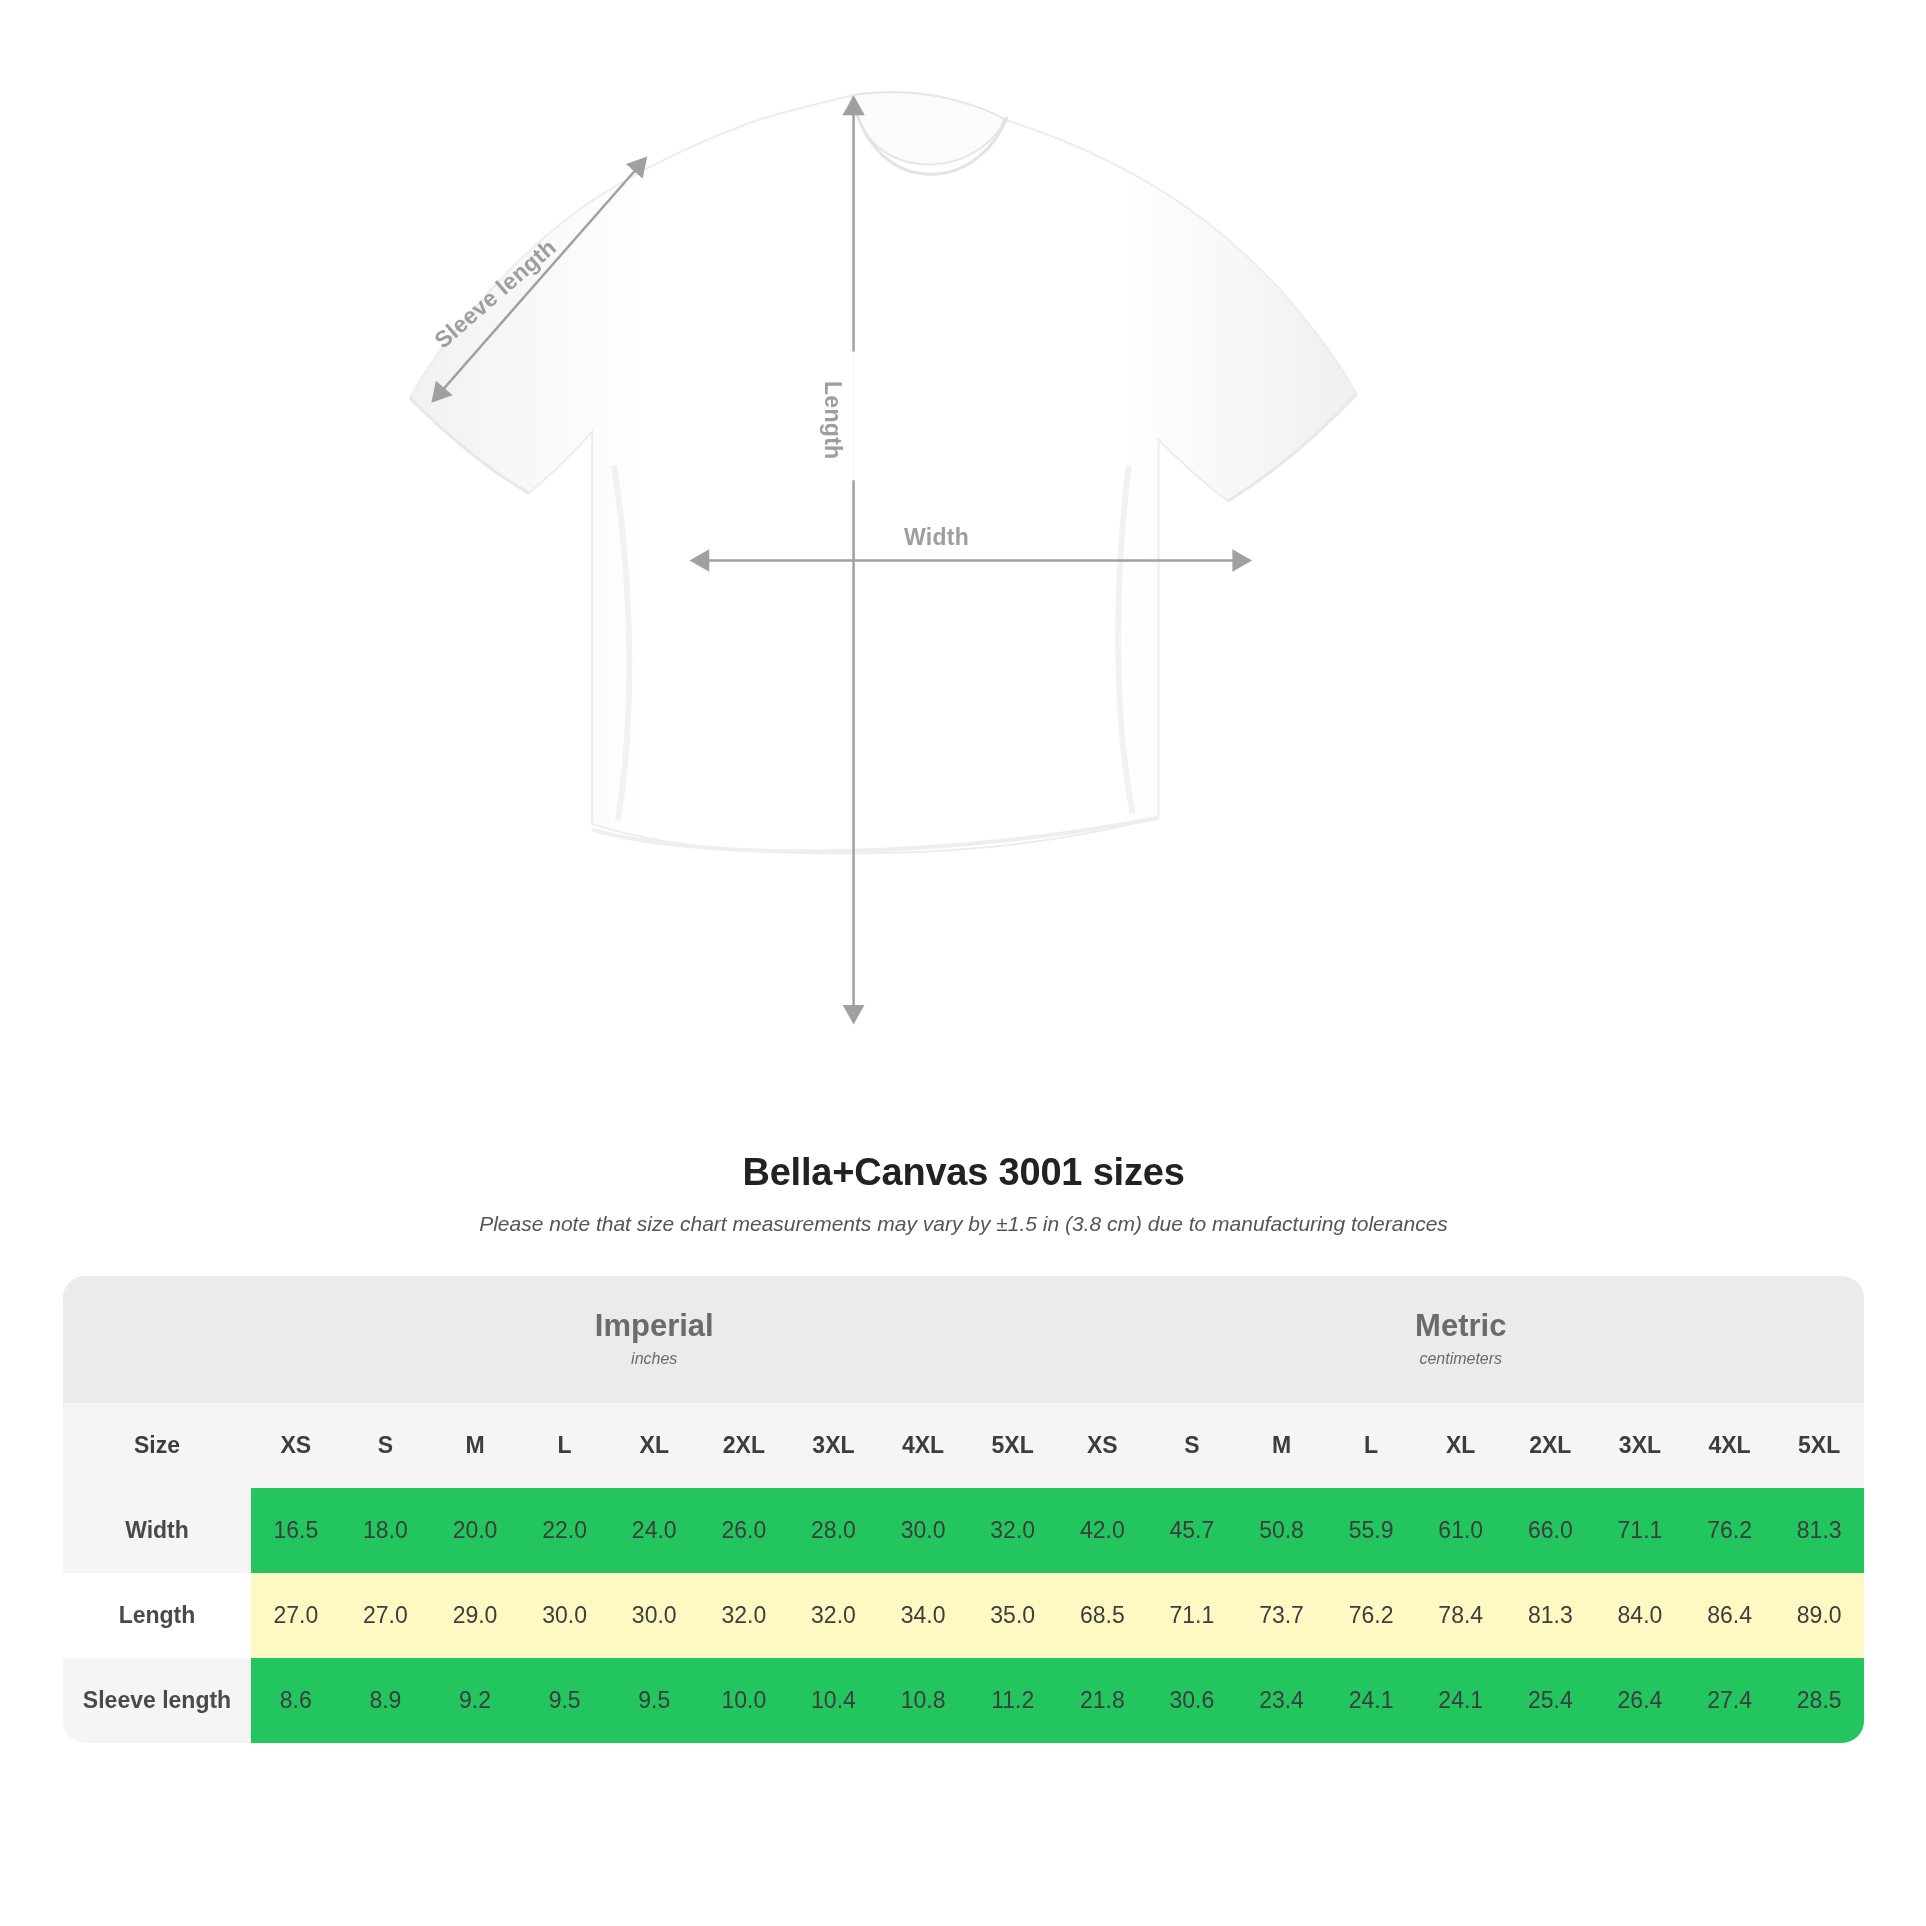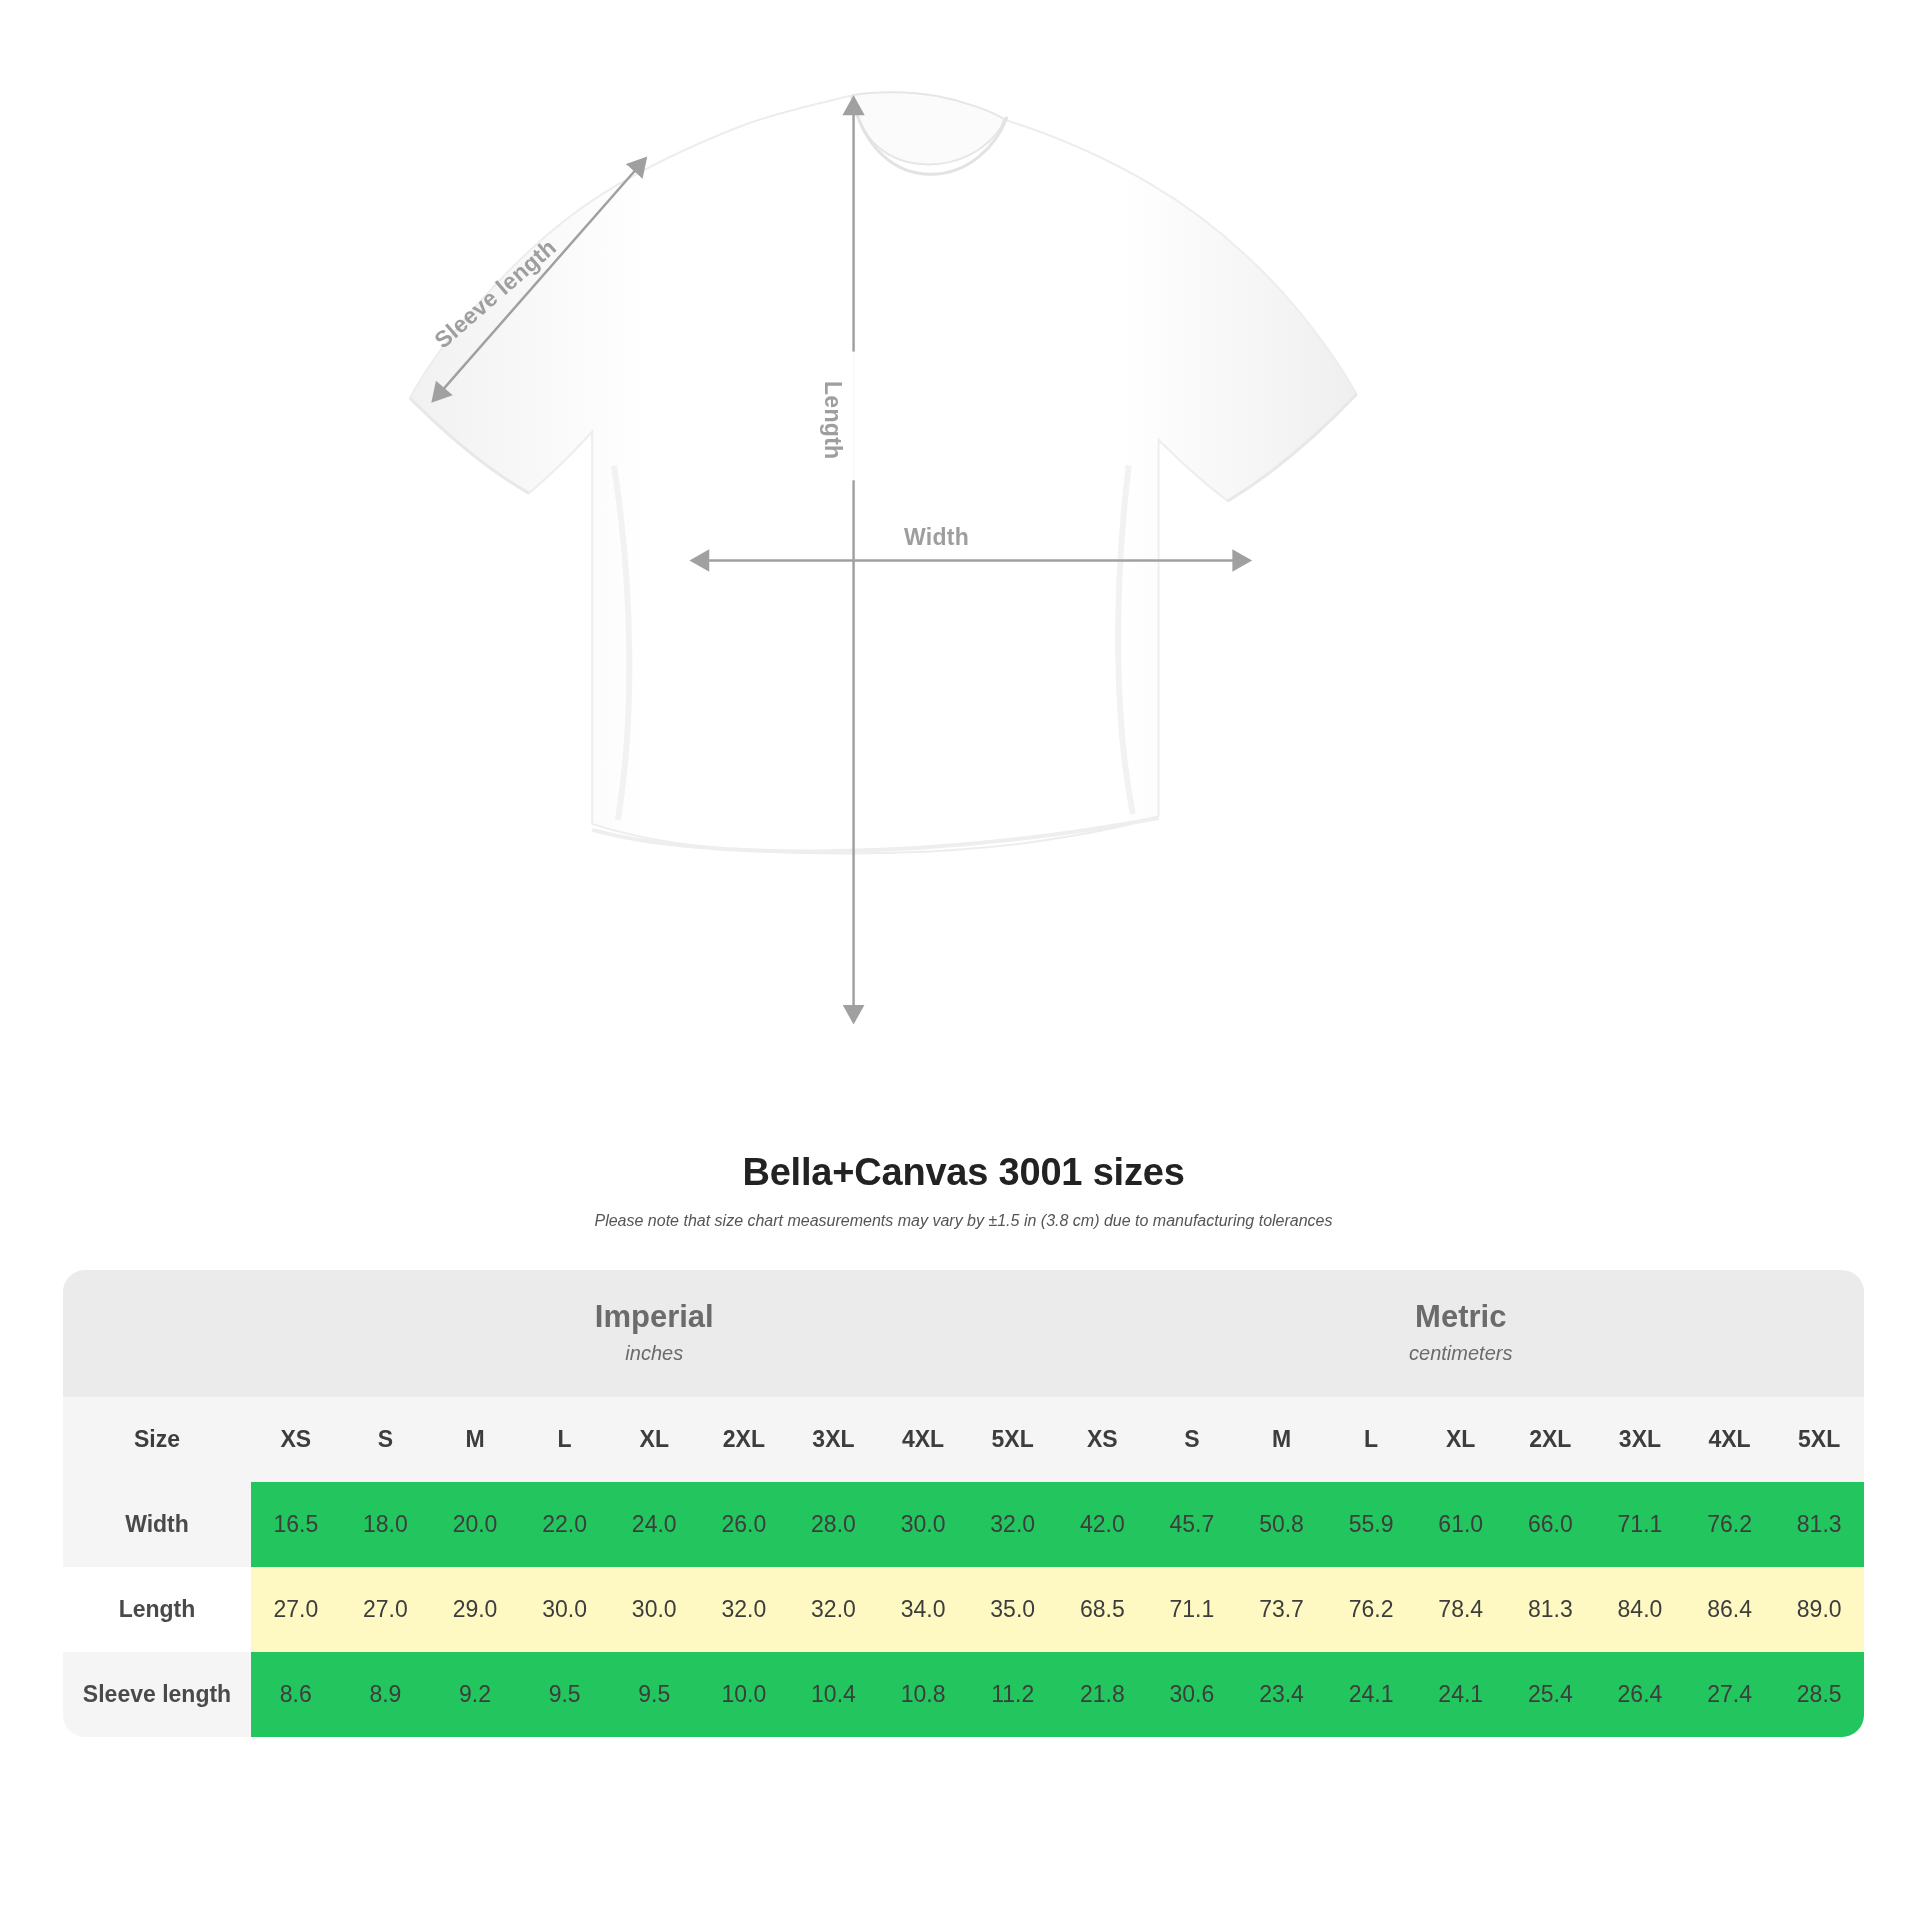--- a/index.html
+++ b/index.html
@@ -63,21 +63,21 @@
     margin-top: 32px;
   }
   .chart-title {
     font-size: 38px;
     font-weight: bold;
     color: #222222;
     margin: 16px;
     letter-spacing: -0.2px;
   }
   .chart-note {
-    font-size: 16px;
+    font-size: 21px;
     font-style: italic;
     color: #555555;
     margin: 18px 0 0 0;
   }
 
   
   .table-wrap {
     margin: 40px 63px 0 63px;
     border-radius: 22px;
     overflow: hidden;
@@ -101,21 +101,21 @@
     padding: 26px 0 26px 0;
     height: 127px;
   }
   .unit-name {
     font-size: 31px;
     font-weight: bold;
     color: #6b6b6b;
     line-height: 1.25;
   }
   .unit-sub {
-    font-size: 20px;
+    font-size: 16px;
     font-style: italic;
     color: #6b6b6b;
     line-height: 1.6;
   }
   .unit-row td.corner { background: #ebebeb; }
 
   
   .size-row td {
     background: #f5f5f5;
     height: 85px;

